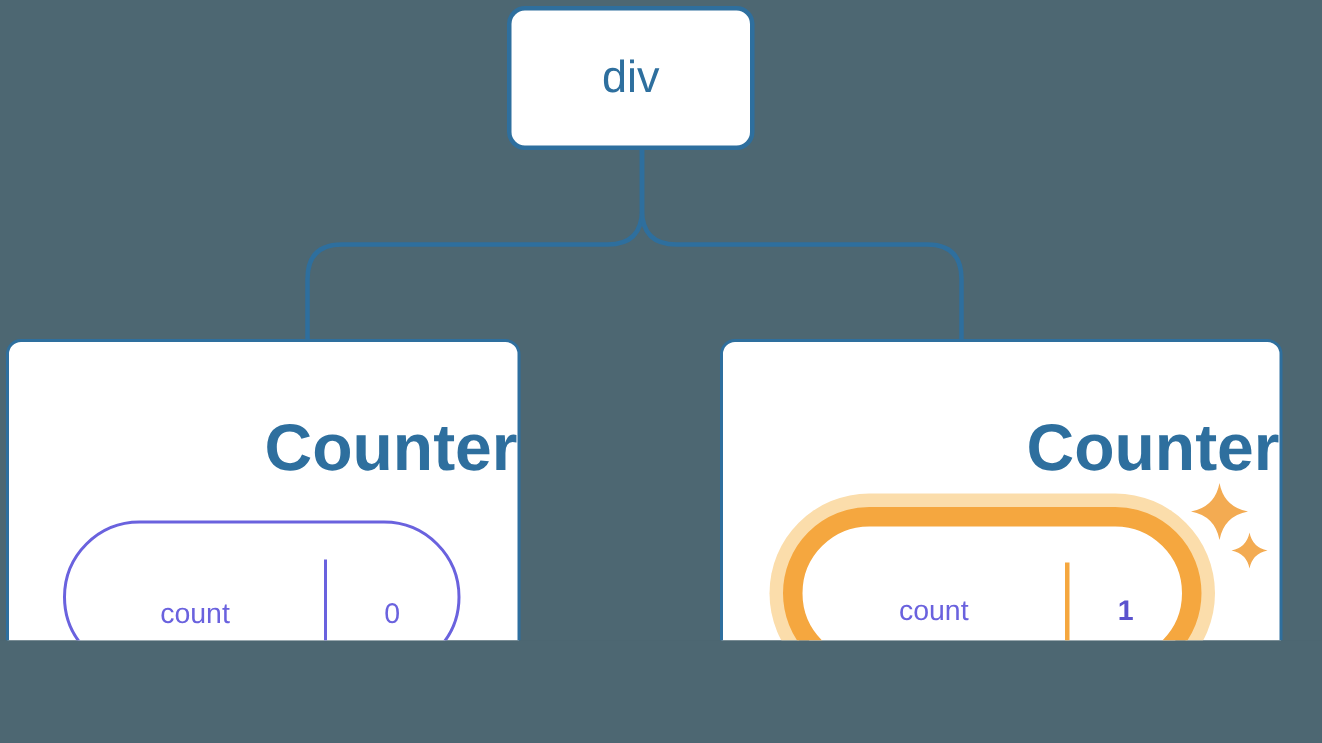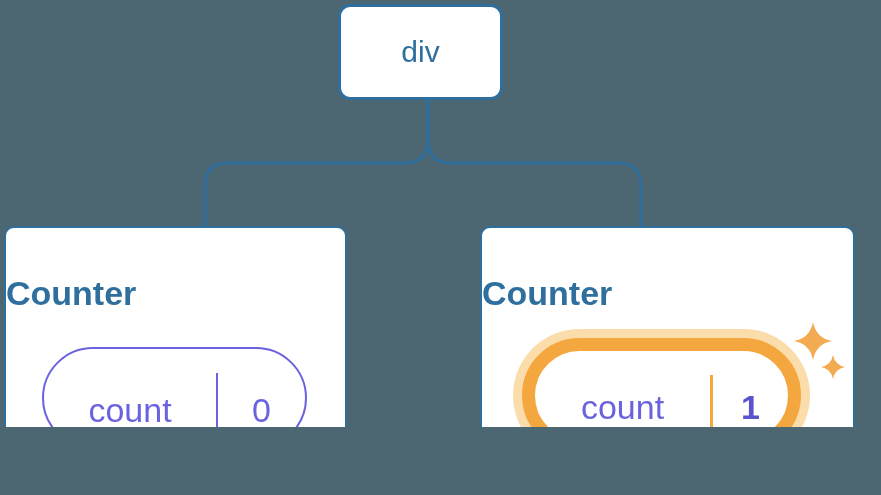--- a/index.html
+++ b/index.html
@@ -26,30 +26,30 @@
     position:absolute;top:226px;height:263px;box-sizing:border-box;
     background:var(--card-bg,#FFFFFF);
     border:2px solid var(--line-blue,#2E6F9E);
     border-radius:10px;
     z-index:1;
   }
   .card-left{left:4px;width:343px;}
   .card-right{left:480px;width:375px;}
   .card-title{
     position:absolute;left:0;right:0;top:46px;margin:0;
-    text-align:left;font-size:34px;font-weight:600;
+    text-align:right;font-size:44px;font-weight:600;
     color:var(--line-blue,#2E6F9E);
   }
   .pill{
     position:absolute;display:flex;box-sizing:border-box;
     border-radius:999px;overflow:hidden;background:var(--card-bg,#FFFFFF);
   }
   .pill .seg{
     display:flex;align-items:center;justify-content:center;
-    font-size:34px;color:var(--purple,#6A62DE);margin-top:24px;
+    font-size:19px;color:var(--purple,#6A62DE);margin-top:24px;
   }
   .pill .val{flex:1;}
   .pill-purple{
     left:36px;top:119px;width:265px;height:102px;
     border:2px solid var(--purple,#6A62DE);
   }
   .pill-purple .key{flex:0 0 172px;border-right:2px solid var(--purple,#6A62DE);}
   .pill-orange{
     left:40px;top:110px;width:279px;height:115px;
     border:13px solid var(--orange,#F5A73F);

